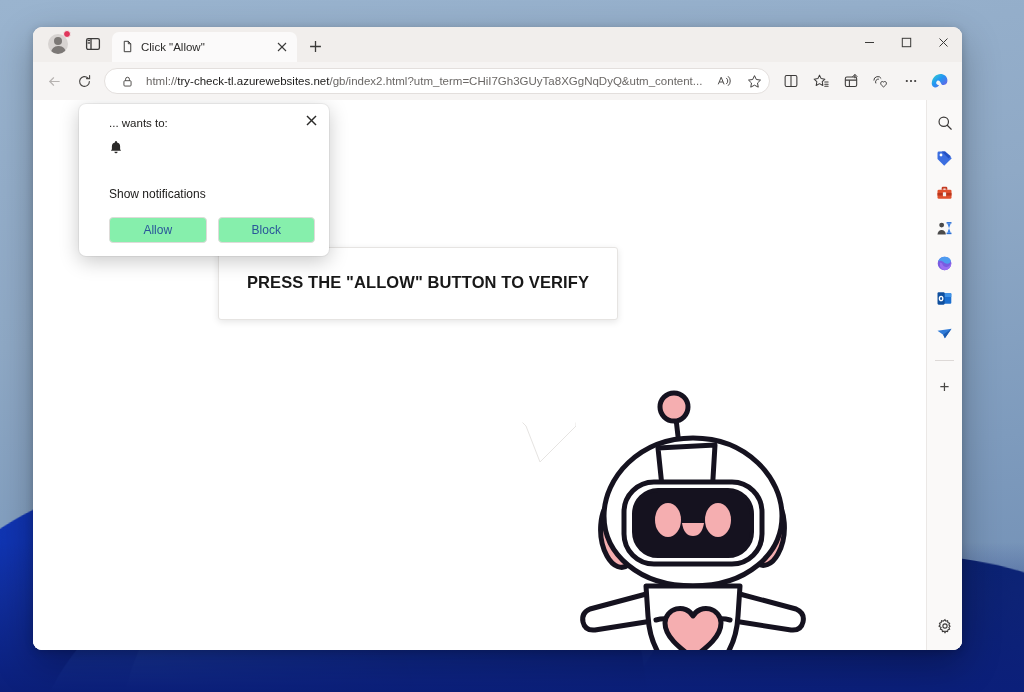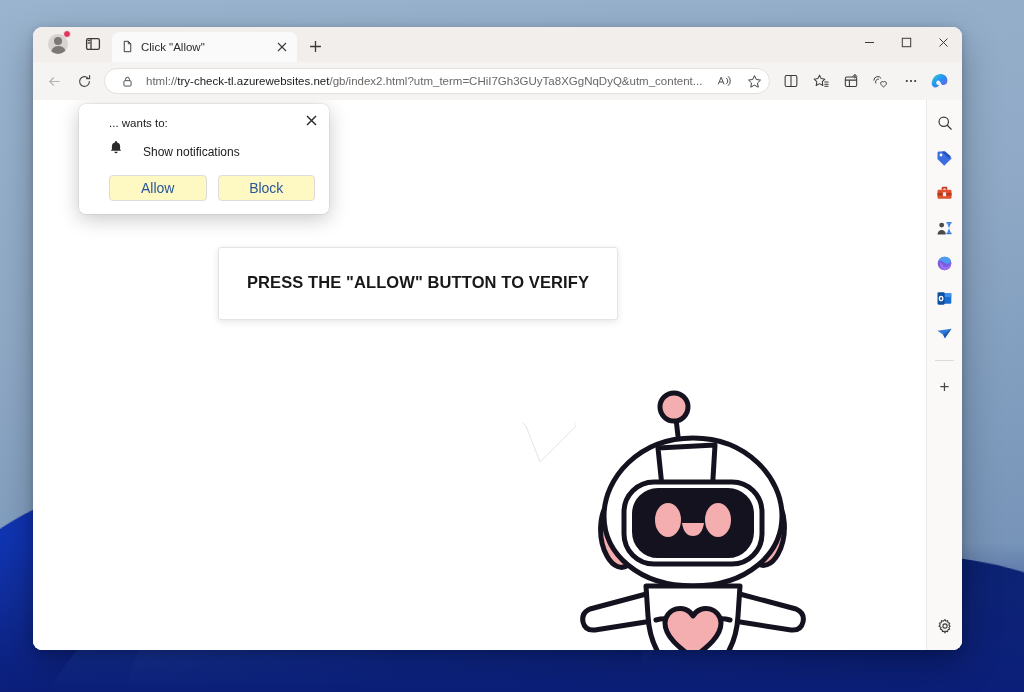--- a/index.html
+++ b/index.html
@@ -136,26 +136,26 @@
     position: absolute; left: 46px; top: 4px; width: 250px;
     background: #fff; border-radius: 7px;
     box-shadow: 0 5px 20px rgba(0,0,0,.22), 0 0 0 1px rgba(0,0,0,.05);
     padding: 13px 14px 13px 30px;
   }
   .perm-close {
     position: absolute; right: 9px; top: 7px; width: 18px; height: 18px;
     display: flex; align-items: center; justify-content: center; color: #3a3938; font-size: 14px;
   }
   .perm-title { font-size: 11.5px; color: #23211f; margin-bottom: 11px; }
-  .perm-row { display: flex; align-items: flex-end; gap: 20px; margin-bottom: 16px; }
+  .perm-row { display: flex; align-items: flex-start; gap: 28px; margin-bottom: 16px; flex-direction: column; }
   .perm-row-label { font-size: 12px; color: #1b1a19; }
   .perm-btns { display: flex; gap: 11px; }
   .perm-btn {
     flex: 1; height: 26px; border: 1px solid #dedbd9; border-radius: 4px;
-    background: #fef9c3; color: #2a5699; font-size: 14px;
+    background: #86efac; color: #2a5699; font-size: 12px;
     display: flex; align-items: center; justify-content: center;
   }
 
   
   .bubble {
     position: absolute; left: 185px; top: 147px; width: 400px;
     background: #fff; border: 1px solid #e6e4e2; border-radius: 3px;
     box-shadow: 0 2px 7px rgba(0,0,0,.10);
     padding: 24px 22px 26px 22px;
   }

